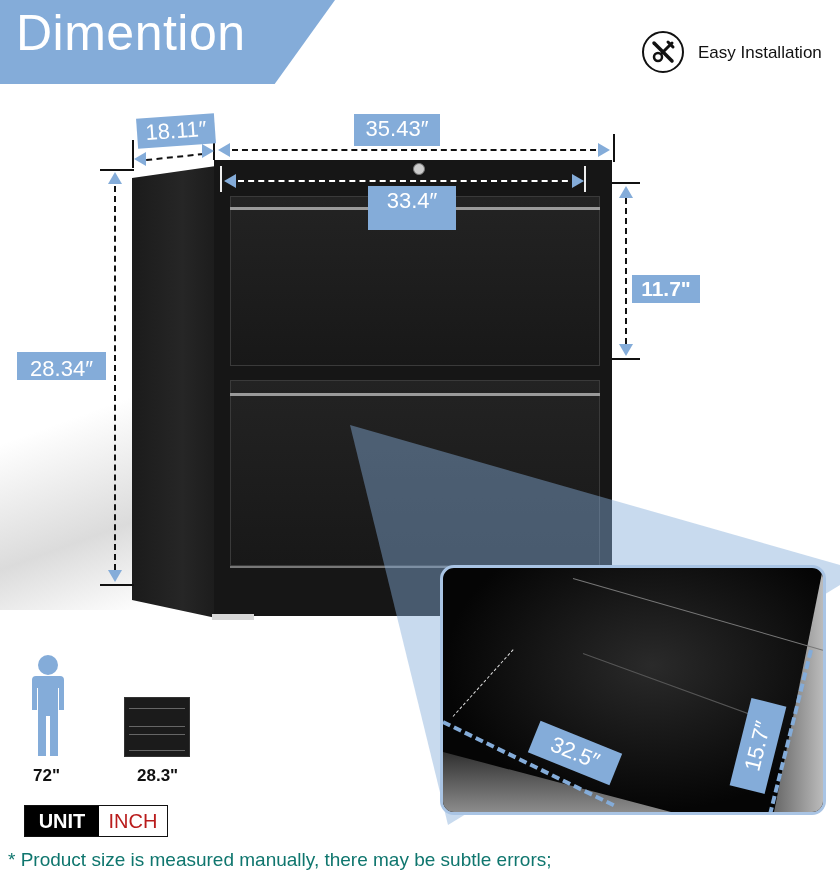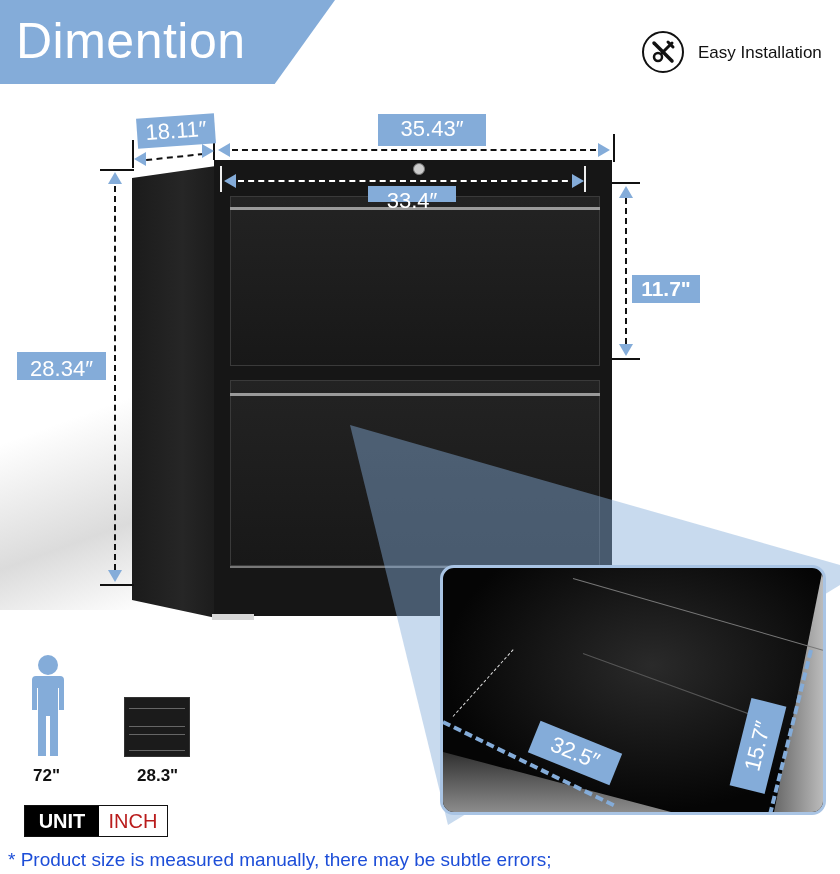--- a/index.html
+++ b/index.html
@@ -3,21 +3,21 @@
 <meta charset="utf-8">
 <style>
   html, body { margin: 0; padding: 0; }
   body { width: 840px; height: 874px; background: #ffffff; position: relative; overflow: hidden;
          font-family: "Liberation Sans", sans-serif; }
   .abs { position: absolute; }
 
   
   .banner { left: 0; top: 0; width: 335px; height: 84px; background: #84acd9;
             clip-path: polygon(0 0, 100% 0, 82% 100%, 0 100%); }
-  .banner-title { left: 16px; top: 12px; font-size: 50px; color: #ffffff; letter-spacing: 0.5px; }
+  .banner-title { left: 16px; top: 4px; font-size: 50px; color: #ffffff; letter-spacing: 0.5px; }
 
   .install-icon { left: 642px; top: 31px; width: 42px; height: 42px; border: 2.5px solid #111;
                   border-radius: 50%; box-sizing: border-box; display: flex; align-items: center; justify-content: center; }
   .install-label { left: 698px; top: 43px; font-size: 17px; color: #111; }
 
   
   .dim { background: #84acd9; color: #ffffff; font-size: 22px; text-align: center; line-height: 30px; }
   .dim-bold { font-weight: bold; font-size: 21px; }
 
   
@@ -60,21 +60,21 @@
   
   .person { left: 26px; top: 654px; width: 44px; height: 104px; }
   .mini-cab { left: 124px; top: 697px; width: 66px; height: 60px; background: #1b1b1b; border: 1px solid #333; box-sizing: border-box; }
   .mini-cab .mline { position: absolute; left: 4px; right: 4px; height: 1px; background: #666; }
   .legend-label { font-size: 17px; font-weight: bold; color: #111; }
 
   .unit-box { left: 24px; top: 805px; width: 144px; height: 32px; border: 1.5px solid #111; box-sizing: border-box; display: flex; }
   .unit-key { background: #000; color: #fff; width: 74px; font-size: 20px; font-weight: bold; display: flex; align-items: center; justify-content: center; }
   .unit-val { color: #b91c1c; flex: 1; font-size: 20px; display: flex; align-items: center; justify-content: center; }
 
-  .footnote { left: 8px; top: 849px; font-size: 19px; color: #1d4ed8; text-align: center; }
+  .footnote { left: 8px; top: 849px; font-size: 19px; color: #0f766e; text-align: center; }
 </style>
 </head>
 <body>
 
 <div class="abs banner"></div>
 <div class="abs banner-title">Dimention</div>
 
 <div class="abs install-icon">
   <svg width="26" height="26" viewBox="0 0 26 26">
     <path d="M4 4 L22 22" stroke="#111" stroke-width="3.5" stroke-linecap="round"></path>
@@ -101,28 +101,28 @@
 <div class="abs tick-v" style="left:213px; top:136px; height:24px;"></div>
 <div class="abs hline" style="left:146px; top:156px; width:58px; transform:rotate(-6deg);"></div>
 <div class="abs arrow-left" style="left:134px; top:152px;"></div>
 <div class="abs arrow-right" style="left:202px; top:144px;"></div>
 <div class="abs dim" style="left:137px; top:116px; width:78px; height:30px; transform:rotate(-4deg);">18.11″</div>
 
 <div class="abs tick-v" style="left:613px; top:134px; height:28px;"></div>
 <div class="abs hline" style="left:232px; top:149px; width:364px;"></div>
 <div class="abs arrow-left" style="left:218px; top:143px;"></div>
 <div class="abs arrow-right" style="left:598px; top:143px;"></div>
-<div class="abs dim" style="left:378px; top:114px; width:108px; height:32px;">35.43″</div>
+<div class="abs dim" style="left:354px; top:114px; width:86px; height:32px;">35.43″</div>
 
 <div class="abs" style="left:220px; top:166px; width:2px; height:26px; background:#eee;"></div>
 <div class="abs" style="left:584px; top:166px; width:2px; height:26px; background:#eee;"></div>
 <div class="abs hline-w" style="left:238px; top:180px; width:340px;"></div>
 <div class="abs arrow-left" style="left:224px; top:174px;"></div>
 <div class="abs arrow-right" style="left:572px; top:174px;"></div>
-<div class="abs dim" style="left:368px; top:186px; width:88px; height:16px;">33.4″</div>
+<div class="abs dim" style="left:368px; top:186px; width:88px; height:44px;">33.4″</div>
 
 <div class="abs tick-h" style="left:100px; top:169px; width:34px;"></div>
 <div class="abs tick-h" style="left:100px; top:584px; width:34px;"></div>
 <div class="abs vline" style="left:114px; top:186px; height:384px;"></div>
 <div class="abs arrow-up" style="left:108px; top:172px;"></div>
 <div class="abs arrow-down" style="left:108px; top:570px;"></div>
 <div class="abs dim" style="left:17px; top:352px; width:89px; height:28px; line-height:34px;">28.34″</div>
 
 <div class="abs tick-h" style="left:612px; top:182px; width:28px;"></div>
 <div class="abs tick-h" style="left:612px; top:358px; width:28px;"></div>

